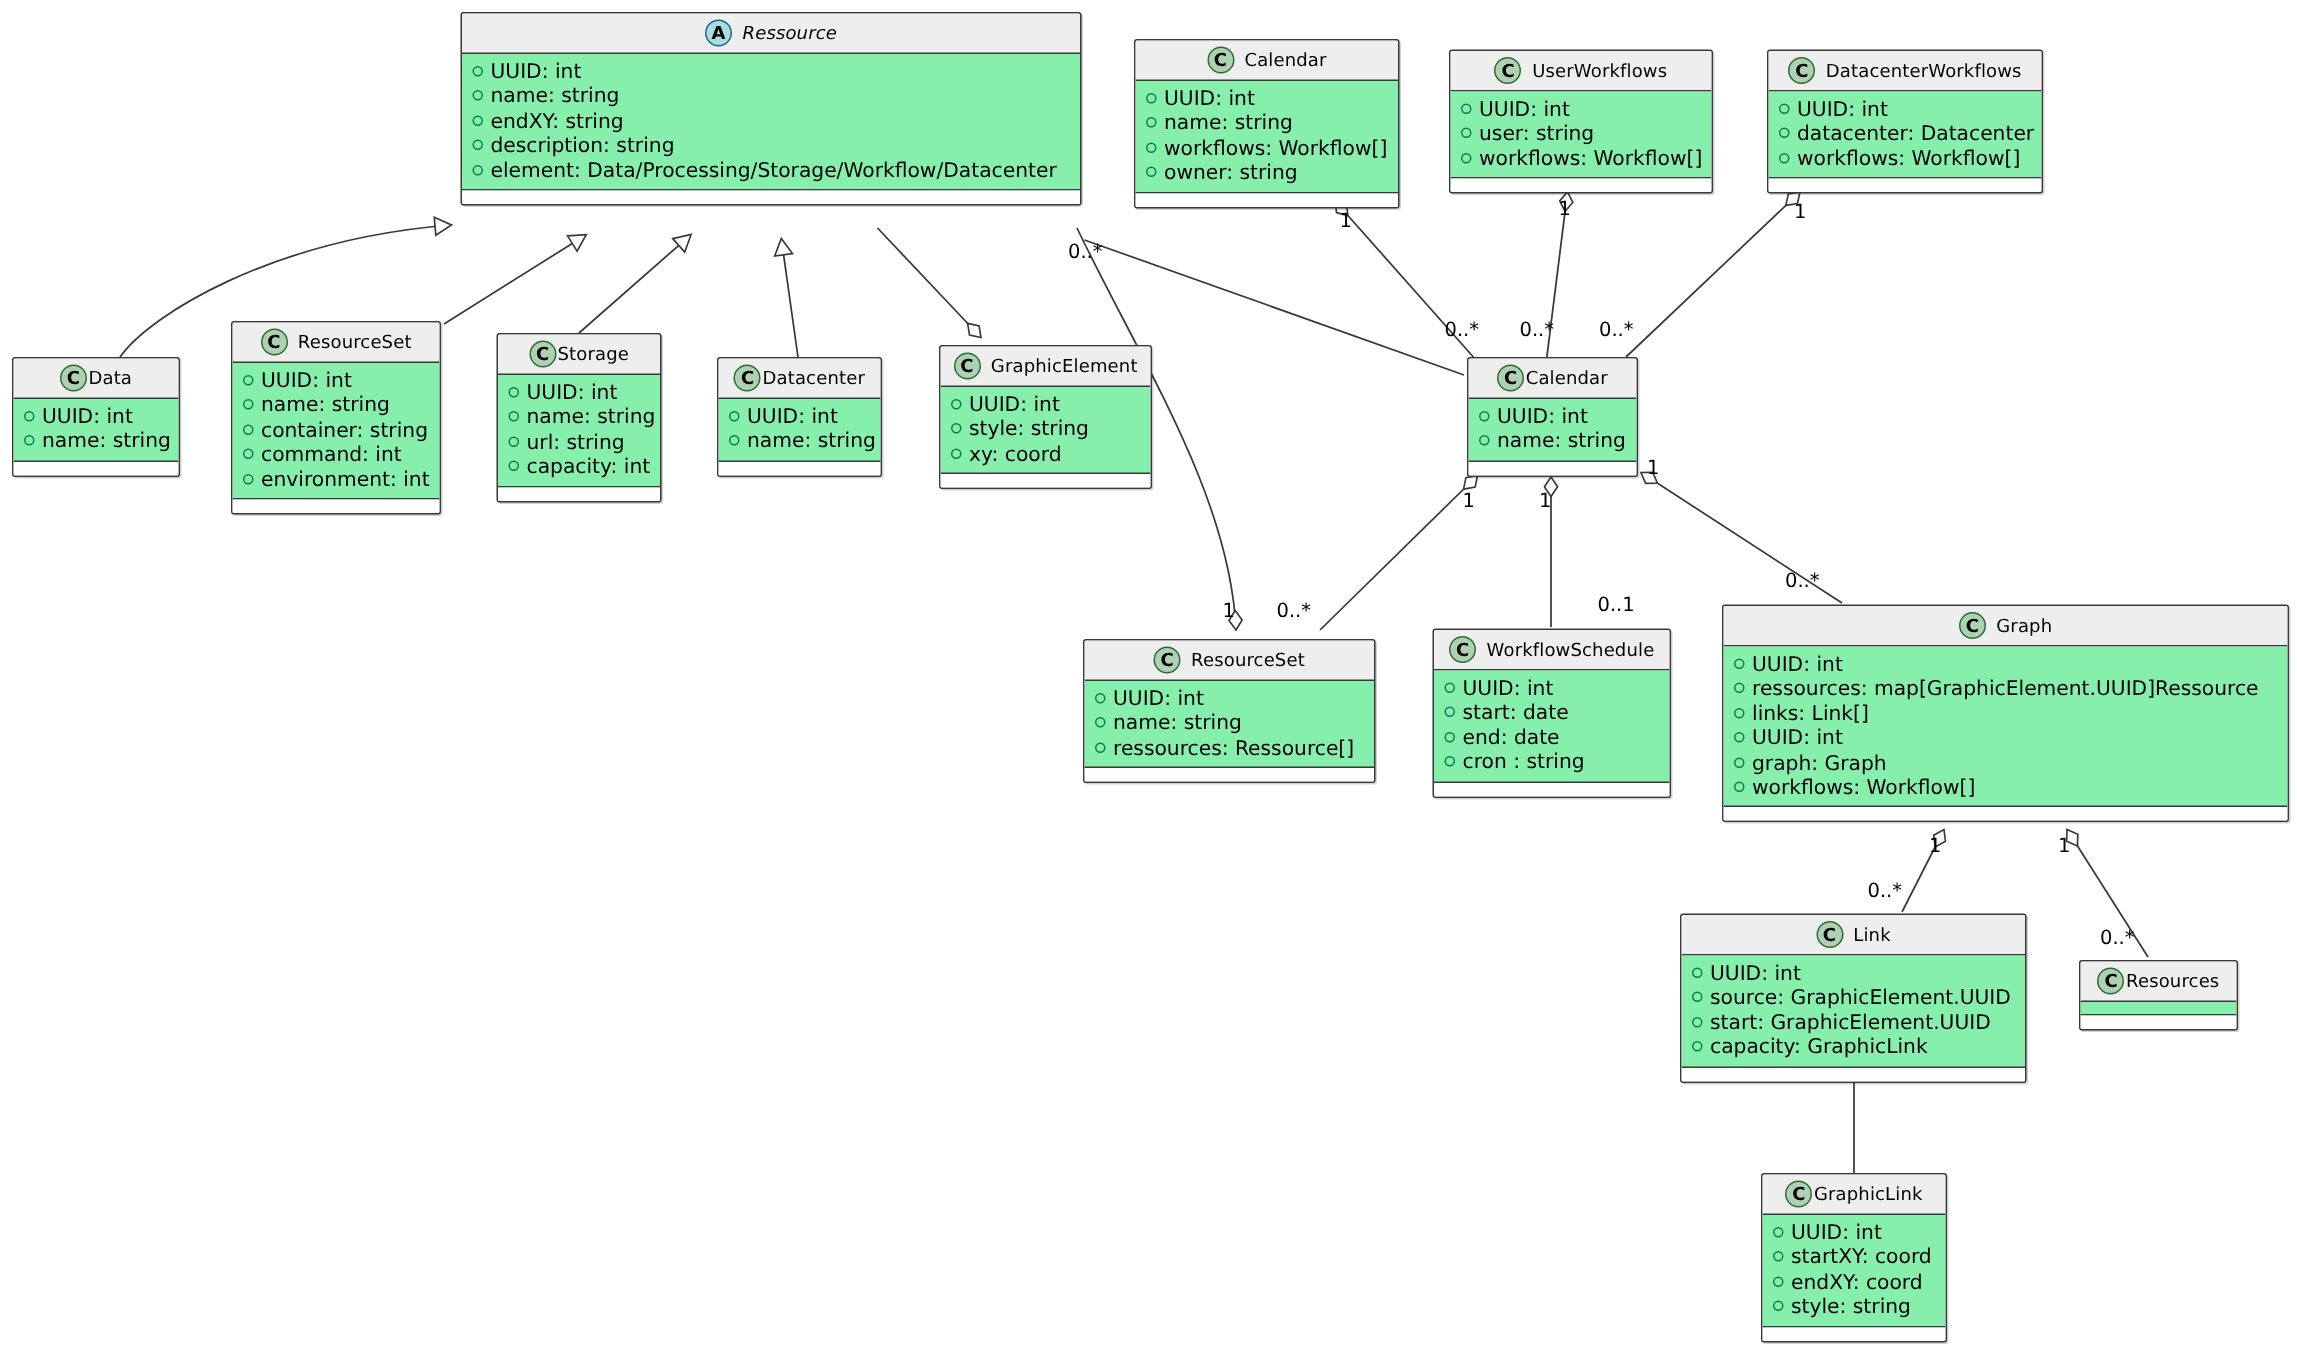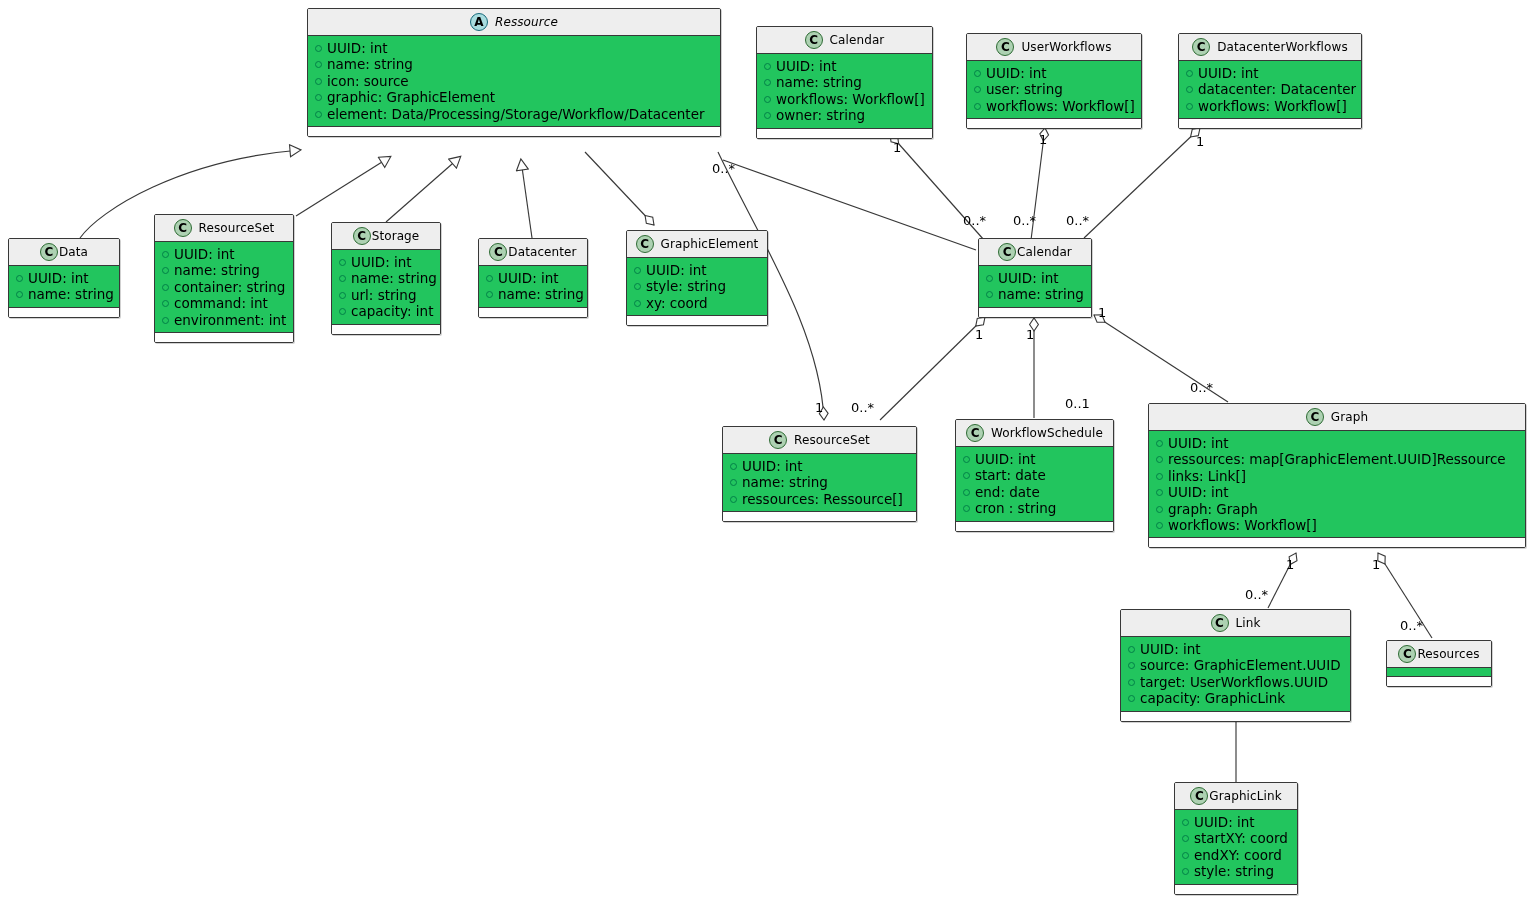--- a/index.html
+++ b/index.html
@@ -78,21 +78,21 @@
   .cls-title {
     font-size: 12px;
     color: #000000;
     letter-spacing: 0.1px;
   }
   .cls-title.abstract { font-style: italic; }
   .uml-attrs {
     box-sizing: border-box;
     padding: 4px 6px 4px 7px;
     border-bottom: 1px solid #383838;
-    background: #22c55e;
+    background: #86efac;
   }
   .uml-attrs.empty { height: 9px; padding: 0; }
   .attr {
     font-size: 13.5px;
     color: #000000;
     line-height: 16.4px;
     white-space: nowrap;
     display: flex;
     align-items: baseline;
     gap: 5px;
@@ -178,25 +178,25 @@
           <div class="attr">
             <span class="vis-dot"></span>
             <span>UUID: int</span>
           </div>
           <div class="attr">
             <span class="vis-dot"></span>
             <span>name: string</span>
           </div>
           <div class="attr">
             <span class="vis-dot"></span>
-            <span>icon: source</span>
-          </div>
-          <div class="attr">
-            <span class="vis-dot"></span>
-            <span>graphic: GraphicElement</span>
+            <span>endXY: string</span>
+          </div>
+          <div class="attr">
+            <span class="vis-dot"></span>
+            <span>description: string</span>
           </div>
           <div class="attr">
             <span class="vis-dot"></span>
             <span>element: Data/Processing/Storage/Workflow/Datacenter</span>
           </div>
         </div>
         <div class="uml-footer"></div>
       </div>
       <div class="uml-class" style="left: 756px; top: 26px; width: 177px;">
         <div class="uml-header">
@@ -479,21 +479,21 @@
           <div class="attr">
             <span class="vis-dot"></span>
             <span>UUID: int</span>
           </div>
           <div class="attr">
             <span class="vis-dot"></span>
             <span>source: GraphicElement.UUID</span>
           </div>
           <div class="attr">
             <span class="vis-dot"></span>
-            <span>target: UserWorkflows.UUID</span>
+            <span>start: GraphicElement.UUID</span>
           </div>
           <div class="attr">
             <span class="vis-dot"></span>
             <span>capacity: GraphicLink</span>
           </div>
         </div>
         <div class="uml-footer"></div>
       </div>
       <div class="uml-class" style="left: 1386px; top: 640px; width: 106px;">
         <div class="uml-header tight">

